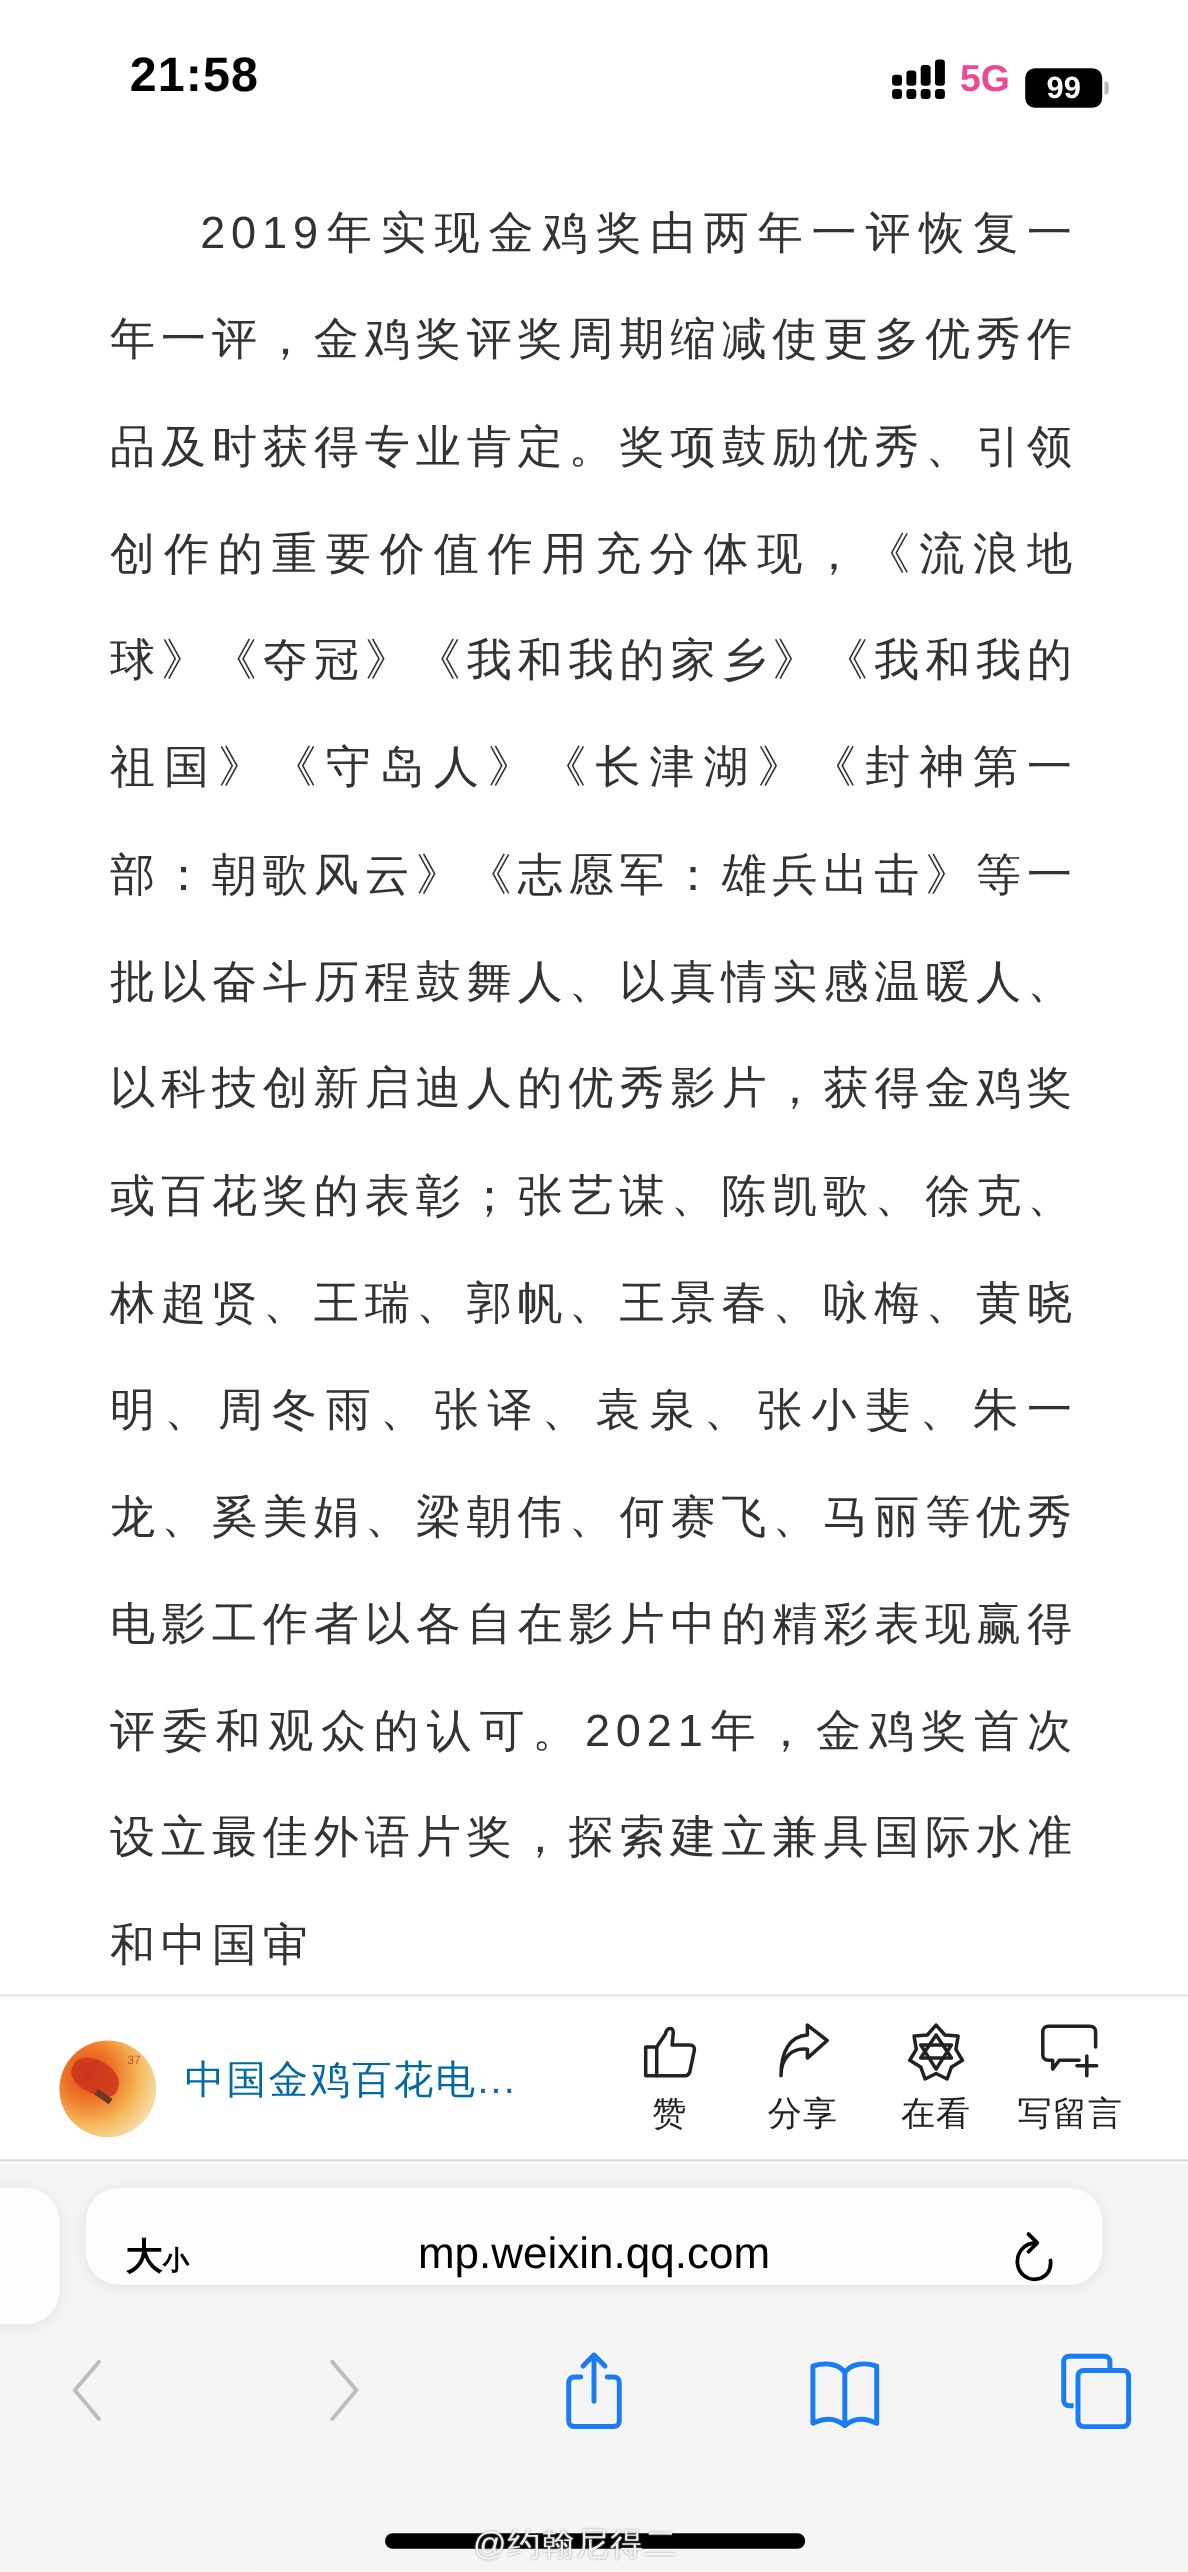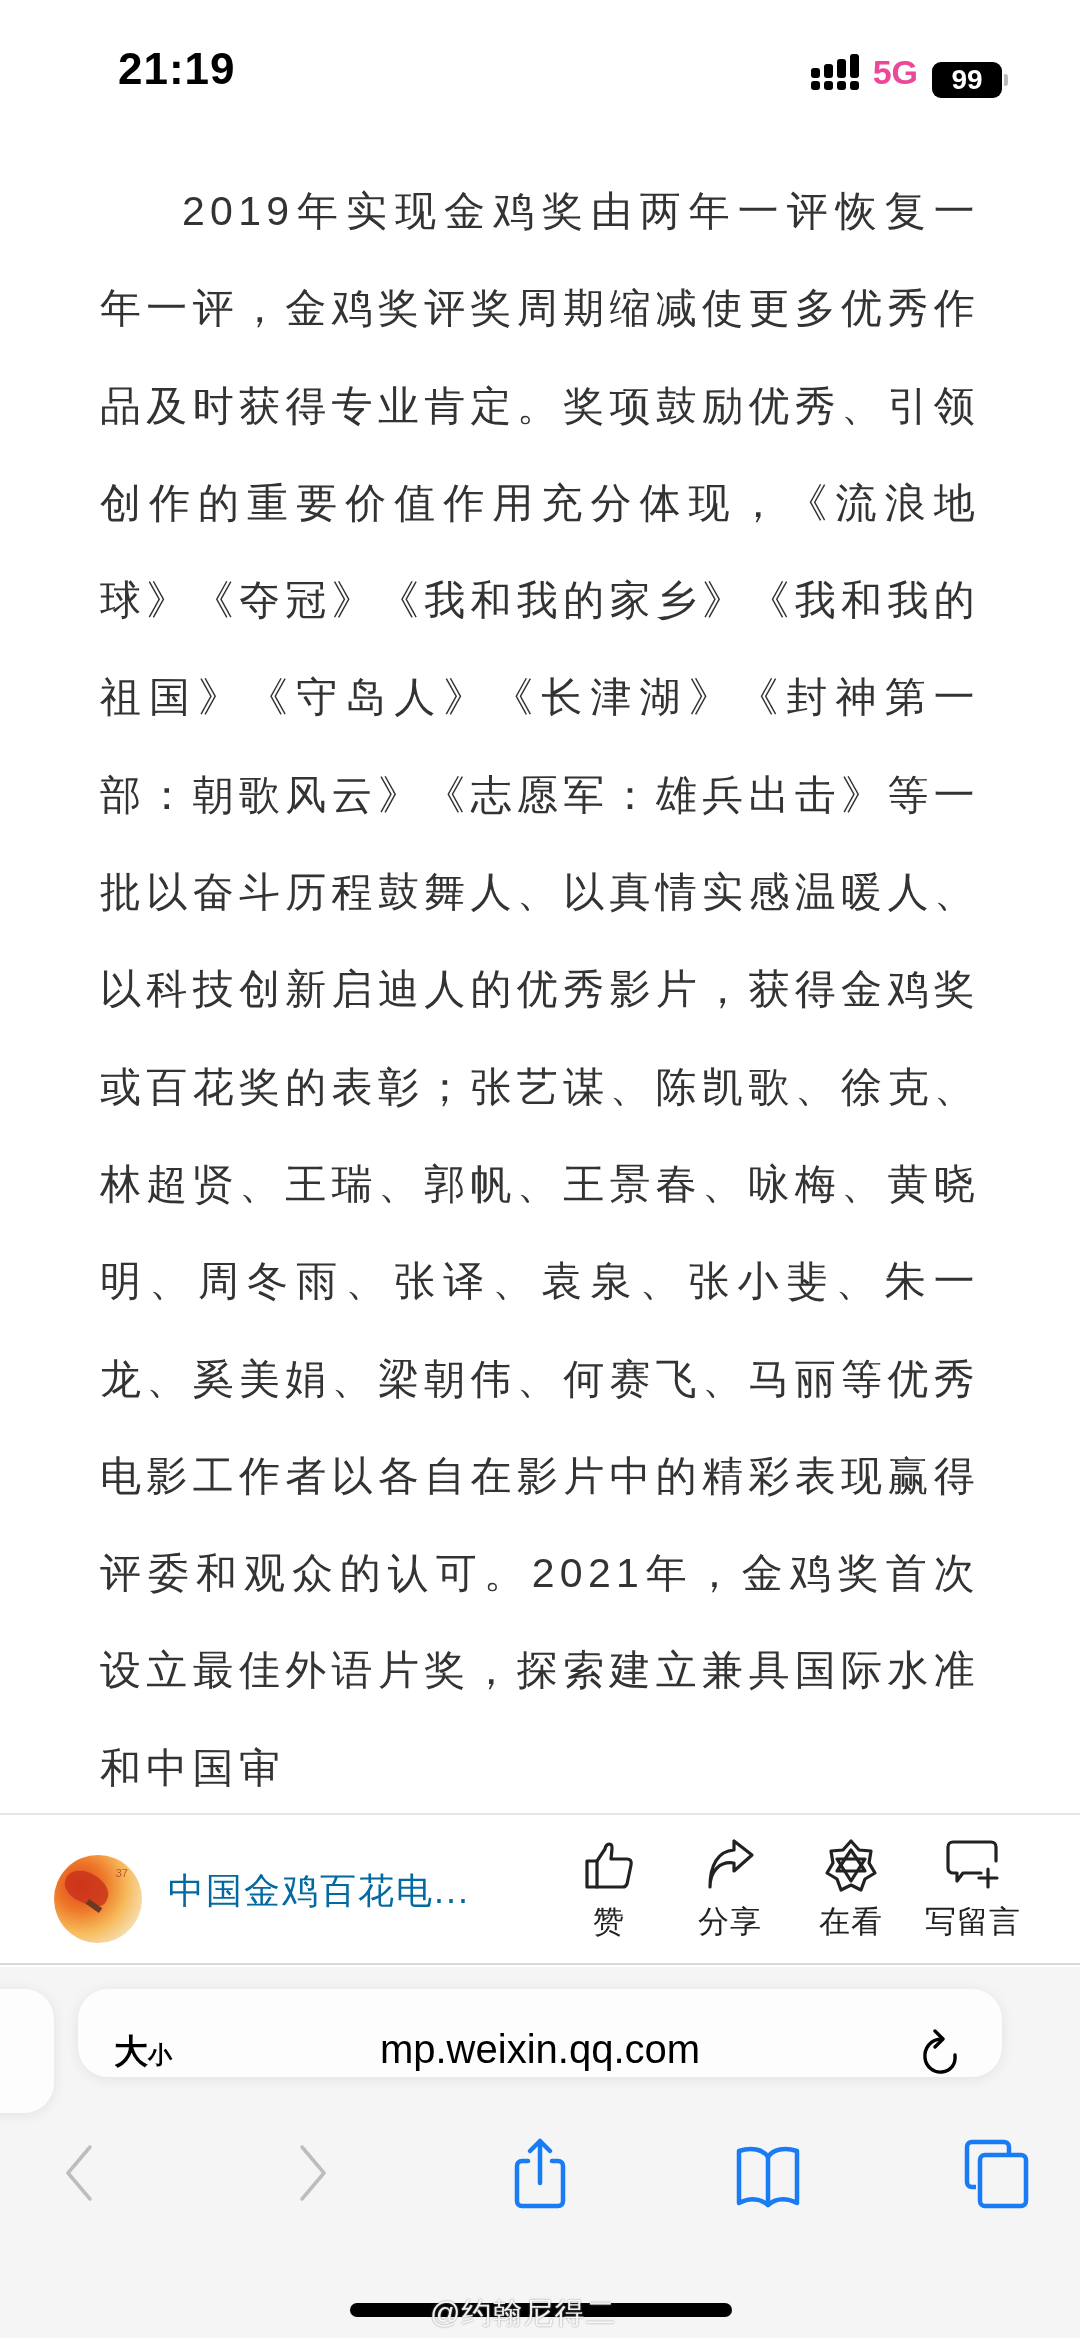--- a/index.html
+++ b/index.html
@@ -46,21 +46,21 @@
   .reload { position: absolute; right: 38px; top: 38px; }
 
   .nav-btn { position: absolute; top: 176px; }
   .home-indicator { position: absolute; left: 350px; top: 2303px; width: 382px; height: 14px; border-radius: 7px; background: #000; }
   .watermark { position: absolute; left: 430px; top: 2293px; font-size: 30px; color: rgba(255,255,255,0.9); text-shadow: 0 0 2px #888; letter-spacing: 1px; }
 </style>
 </head>
 <body>
 
 <div class="status-bar">
-  <div class="status-time">21:19</div>
+  <div class="status-time">21:58</div>
   <div class="status-right">
     <div class="signal">
       <div class="row">
         <div class="bar" style="height:10px"></div>
         <div class="bar" style="height:14px"></div>
         <div class="bar" style="height:19px"></div>
         <div class="bar" style="height:24px"></div>
       </div>
       <div class="row">
         <div class="dot"></div>

